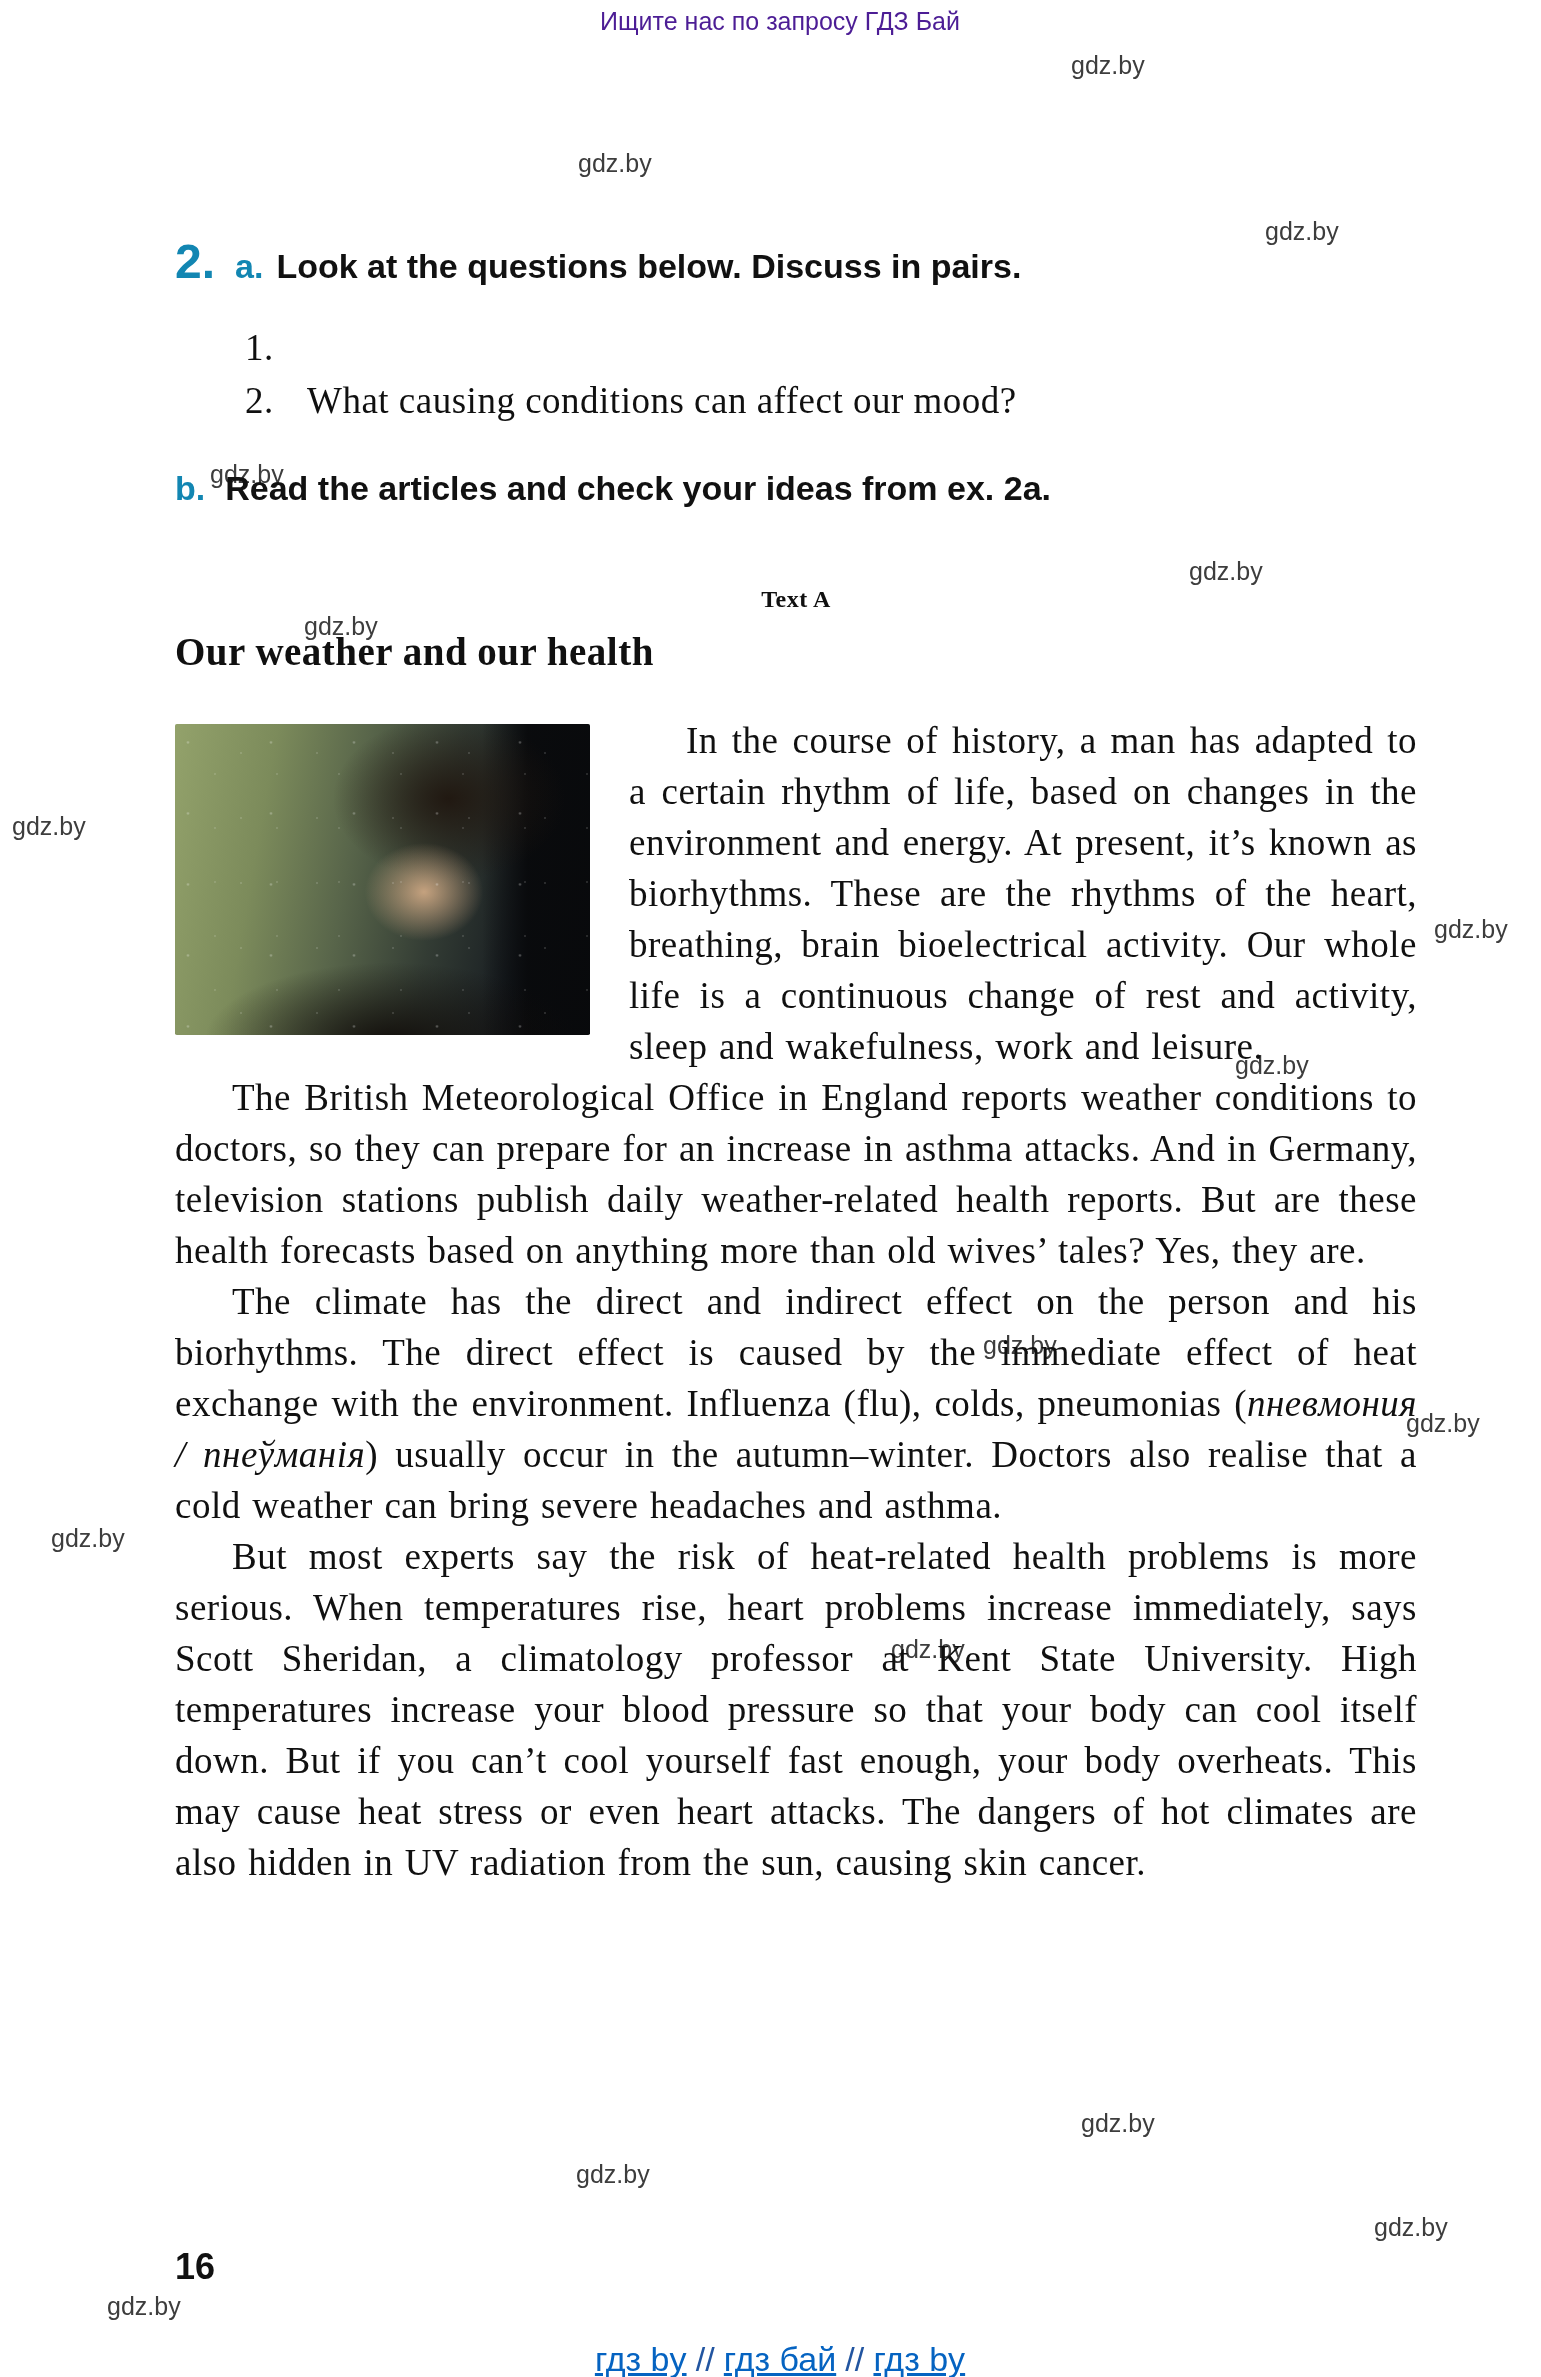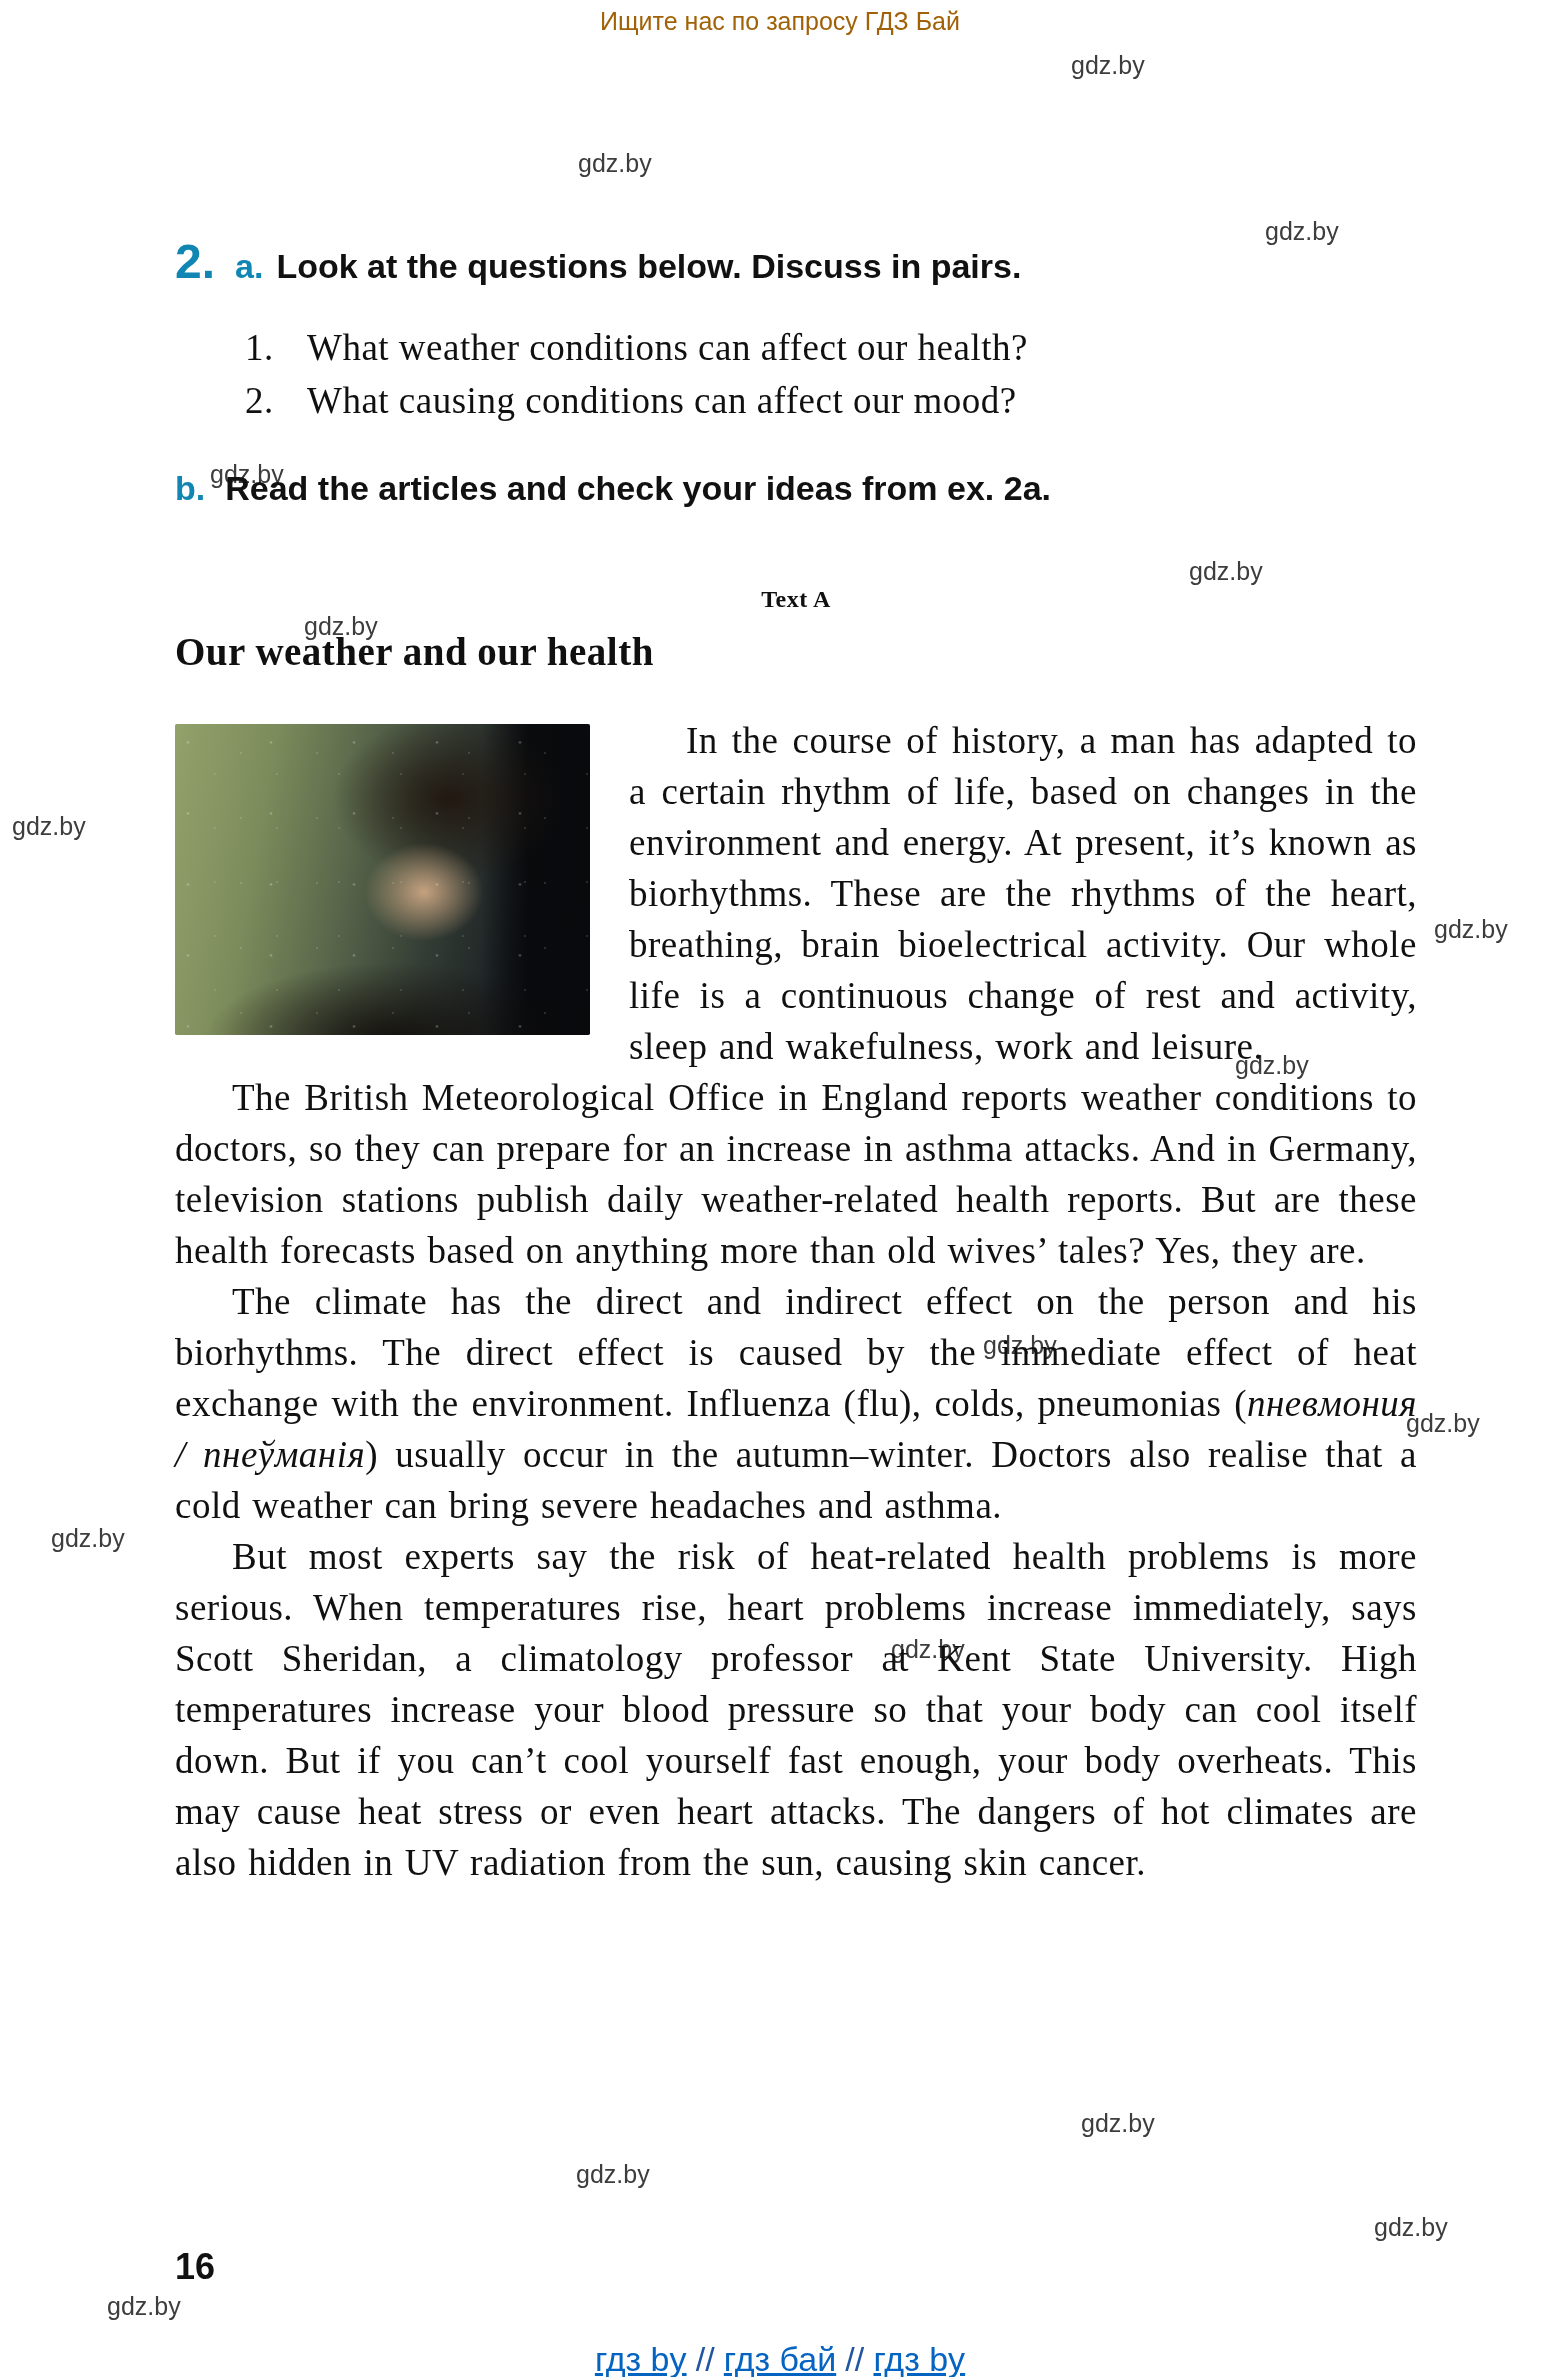--- a/index.html
+++ b/index.html
@@ -16,21 +16,21 @@
     position:absolute;
     font-family:"Liberation Sans", sans-serif;
     font-size:25px;
     color:#3d3d3d;
     white-space:nowrap;
   }
   .wm-green{
     position:absolute;
     top:7.4px;left:780px;transform:translateX(-50%);
     font-family:"Liberation Sans", sans-serif;
-    font-size:25px;color:#a16207;white-space:nowrap;
+    font-size:25px;color:#4c1d95;white-space:nowrap;
   }
   
   .content{
     position:absolute;left:175px;top:204px;width:1242px;
   }
   .ex-head{
     font-family:"Liberation Sans", sans-serif;
     font-weight:bold;line-height:51px;margin-top:32px;
   }
   .ex-num{font-size:48px;color:#1286b2;margin-right:20px;}
@@ -121,21 +121,20 @@
 
   <div class="content">
 
     <div class="ex-head">
       <span class="ex-num">2.</span><span class="ex-letter">a.</span><span class="ex-instr">Look at the questions below. Discuss in pairs.</span>
     </div>
 
     <div class="questions">
       <div class="q-row">
         <span class="q-num">1.</span>
-        <span class="q-text">What weather conditions can affect our health?</span>
       </div>
       <div class="q-row">
         <span class="q-num">2.</span>
         <span class="q-text">What causing conditions can affect our mood?</span>
       </div>
     </div>
 
     <div class="b-head">
       <span class="ex-letter">b.</span><span class="ex-instr">Read the articles and check your ideas from ex. 2a.</span>
     </div>

